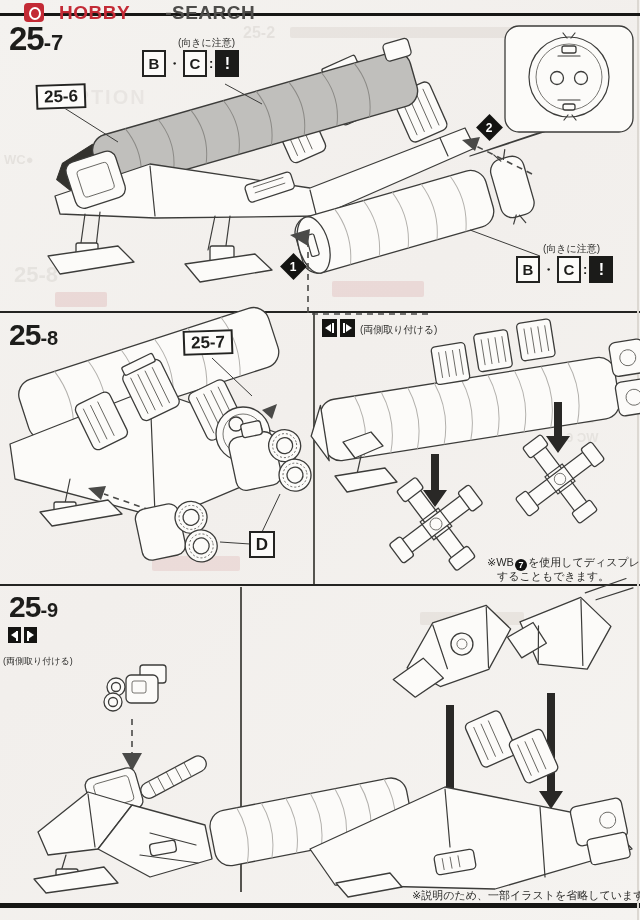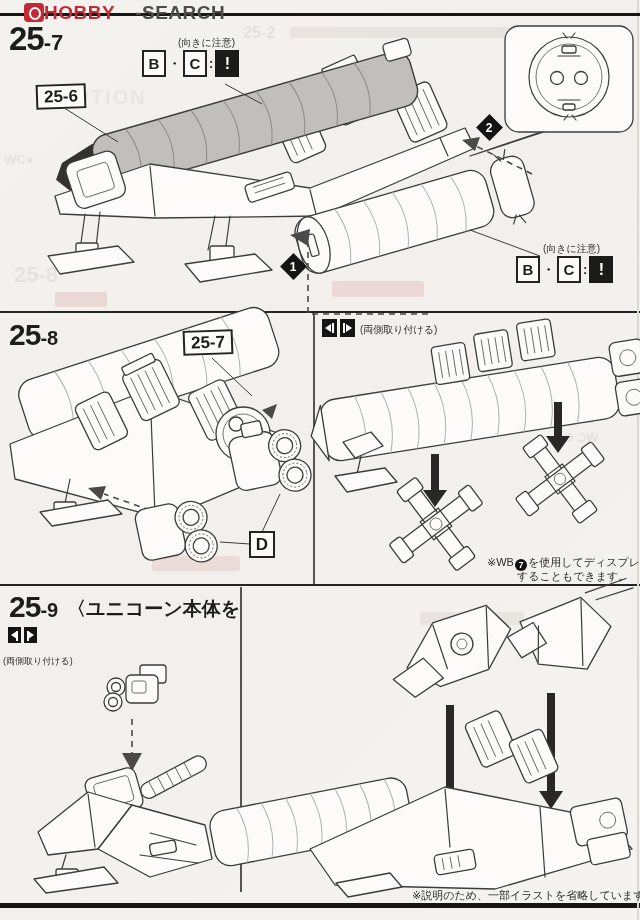--- a/index.html
+++ b/index.html
@@ -1,21 +1,21 @@
 <!DOCTYPE html>
 <html><head>
 <meta charset="utf-8">
 <style>
   html,body{margin:0;padding:0;background:#d8d5d0;}
   .page{position:relative;width:640px;height:920px;overflow:hidden;
     background:linear-gradient(135deg,#f4f2ef 0%,#f2efec 45%,#f5f3f0 100%);
     font-family:"Liberation Sans","DejaVu Sans",sans-serif;color:#1d1d1b;}
   
   .wm-line{position:absolute;left:0;top:13px;width:640px;height:3px;background:#161614;z-index:5;}
-  .wm-logo{position:absolute;left:24px;top:3px;z-index:6;display:flex;align-items:center;gap:0;}
+  .wm-logo{position:absolute;left:24px;top:3px;z-index:6;display:flex;align-items:center;gap:15px;}
   .wm-badge{width:20px;height:19px;background:#c32a35;border-radius:4px;position:relative;}
   .wm-badge i{position:absolute;left:5px;top:4px;width:8px;height:9px;border:2px solid #fff;border-radius:50%;}
   .wm-text{font-weight:800;font-size:19px;letter-spacing:.5px;line-height:19px;}
   .wm-hobby{color:#c32a35;}
   .wm-search{color:#4d4c4a;margin-left:20px;}
   
   .hline{position:absolute;left:0;width:640px;background:#242422;}
   .vline{position:absolute;background:#55544f;width:1.5px;}
   .edge-r{position:absolute;right:1px;top:0;width:2px;height:920px;background:#dcd8d2;}
   
@@ -330,30 +330,29 @@
           <rect class="pt" x="-50" y="-12" width="14" height="24" rx="3"></rect>
         </g>
       <path class="ln" d="M0 -16 L16 0 L0 16 L-16 0 Z"></path>
         <circle class="thin" cx="0" cy="0" r="6"></circle>
     </g>
   </svg>
 
   <div class="smallnote" style="left:487px;top:555px">
     <span>※WB</span><span class="circ7">7</span><span>を使用してディスプレイ</span>
   </div>
-  <div class="smallnote" style="left:517px;top:569px">することもできます。</div>
+  <div class="smallnote" style="left:497px;top:569px">することもできます。</div>
 
   <div class="hline" style="top:584px;height:2px"></div>
   <div class="vline" style="left:240px;top:587px;height:305px"></div>
 
   <div class="step" style="left:9px;top:590px">
     <span class="big" style="font-size:30px">25</span>
       <span class="small" style="font-size:20px">-9</span>
   </div>
-  <div class="jtitle" style="left:67px;top:596px">〈ユニコーン本体を</div>
   <div class="bs-icon small" style="left:8px;top:627px">
     <span class="bs bs-l">
         <i class="tri"></i>
         <i class="bar"></i>
       </span>
     <span class="bs bs-r">
         <i class="tri"></i>
         <i class="bar"></i>
       </span>
   </div>

